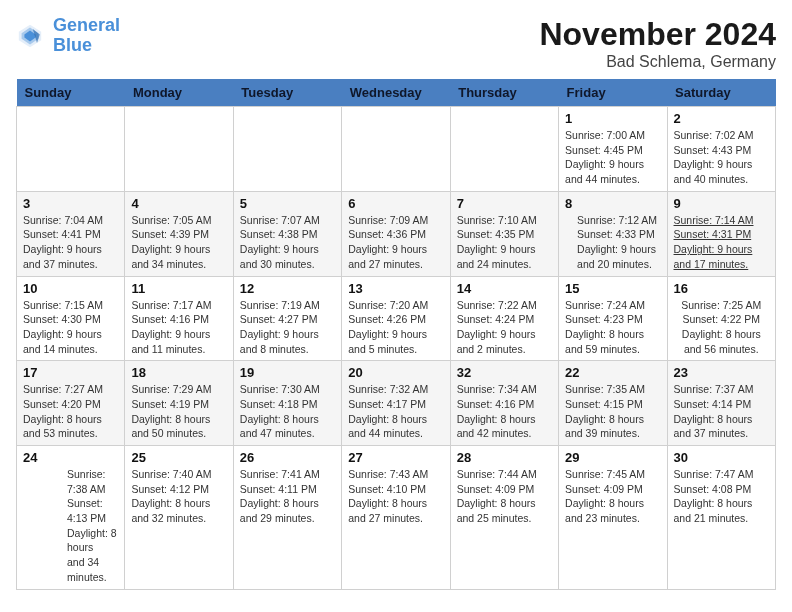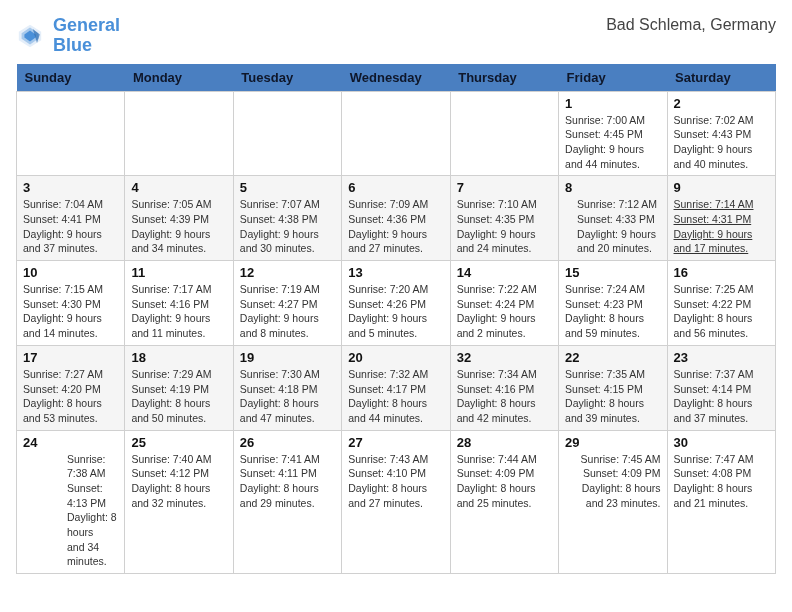--- a/index.html
+++ b/index.html
@@ -95,20 +95,21 @@
       <polygon points="20,8 32,16 32,24 20,32 8,24 8,16" fill="#4a90d9" opacity="0.4"></polygon>
       <polygon points="20,12 28,18 28,22 20,28 12,22 12,18" fill="#4a90d9"></polygon>
       <polygon points="24,10 34,18 30,30" fill="#1a5fa8" opacity="0.6"></polygon>
     </svg>
     <div class="logo-text">
       <span>General</span><br>
       <span style="color:#4a90d9">Blue</span>
     </div>
   </div>
   <div class="title-area">
+    <div class="month-title">November 2024</div>
     <div class="location-subtitle">Bad Schlema, Germany</div>
   </div>
 </div>
 
 <table class="calendar-table">
   <thead>
     <tr>
     <th>Sunday</th>
         <th>Monday</th>
         <th>Tuesday</th>
@@ -229,21 +230,21 @@
         </td>
         <td>
           <div class="day-number">15</div>
           <div class="day-info" style="white-space: pre-line;">Sunrise: 7:24 AM
 Sunset: 4:23 PM
 Daylight: 8 hours
 and 59 minutes.</div>
         </td>
         <td>
           <div class="day-number">16</div>
-          <div class="day-info" style="white-space: pre-line;">Sunrise: 7:25 AM
+          <div class="day-info" style="white-space: pre-line; text-align: center;">Sunrise: 7:25 AM
 Sunset: 4:22 PM
 Daylight: 8 hours
 and 56 minutes.</div>
         </td>
       </tr>
       <tr>
         <td>
           <div class="day-number">17</div>
           <div class="day-info" style="white-space: pre-line;">Sunrise: 7:27 AM
 Sunset: 4:20 PM
@@ -324,21 +325,21 @@
         </td>
         <td>
           <div class="day-number">28</div>
           <div class="day-info" style="white-space: pre-line;">Sunrise: 7:44 AM
 Sunset: 4:09 PM
 Daylight: 8 hours
 and 25 minutes.</div>
         </td>
         <td>
           <div class="day-number">29</div>
-          <div class="day-info" style="white-space: pre-line; text-align: right;">Sunrise: 7:45 AM
+          <div class="day-info" style="white-space: pre-line;">Sunrise: 7:45 AM
 Sunset: 4:09 PM
 Daylight: 8 hours
 and 23 minutes.</div>
         </td>
         <td>
           <div class="day-number">30</div>
           <div class="day-info" style="white-space: pre-line;">Sunrise: 7:47 AM
 Sunset: 4:08 PM
 Daylight: 8 hours
 and 21 minutes.</div>

